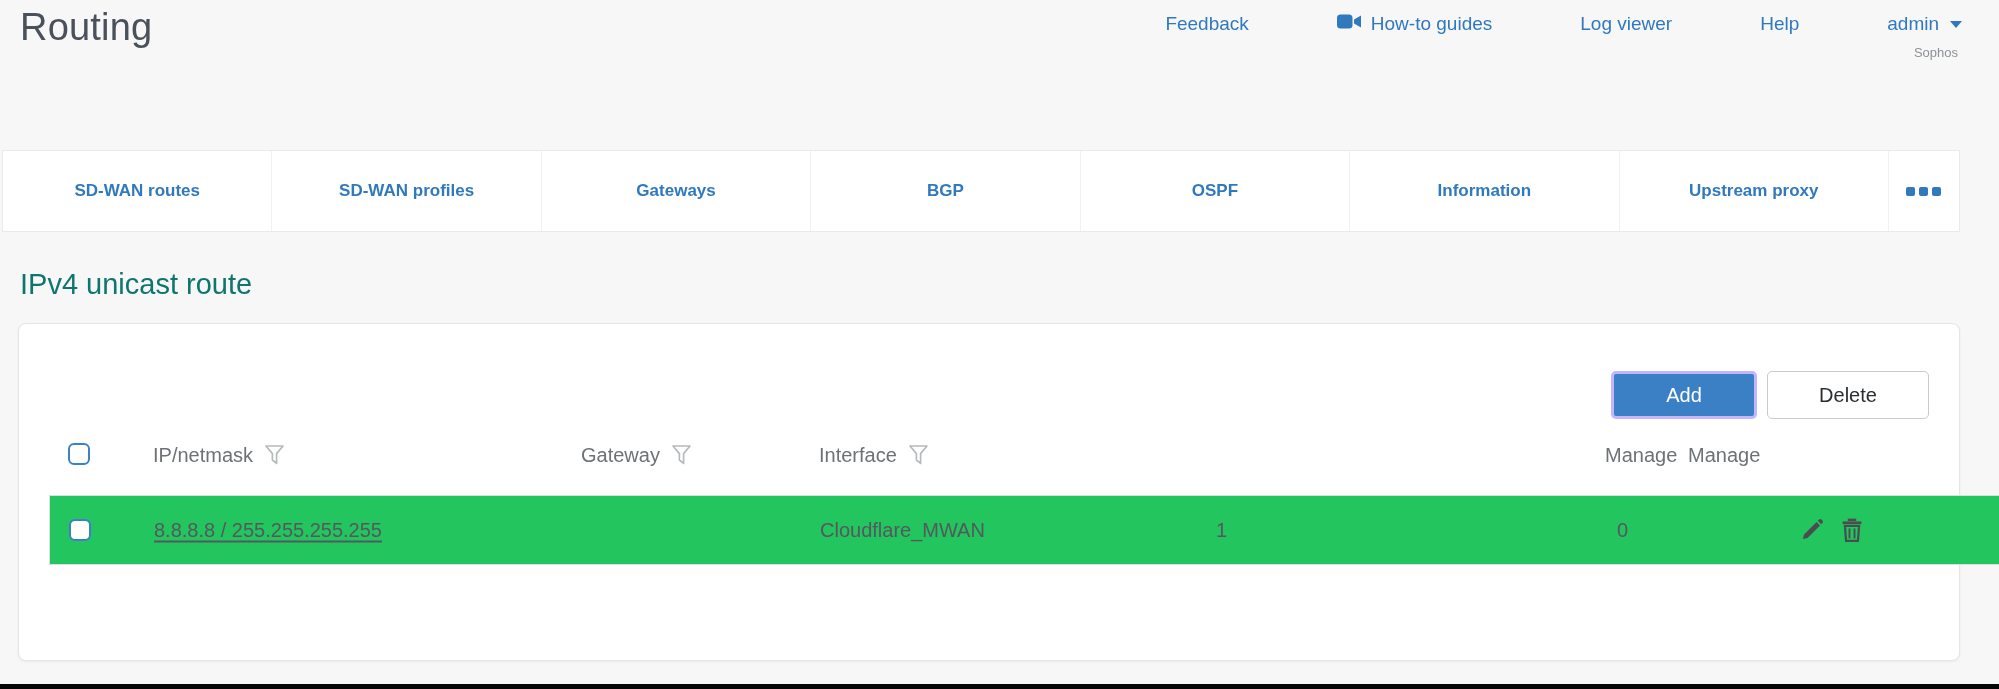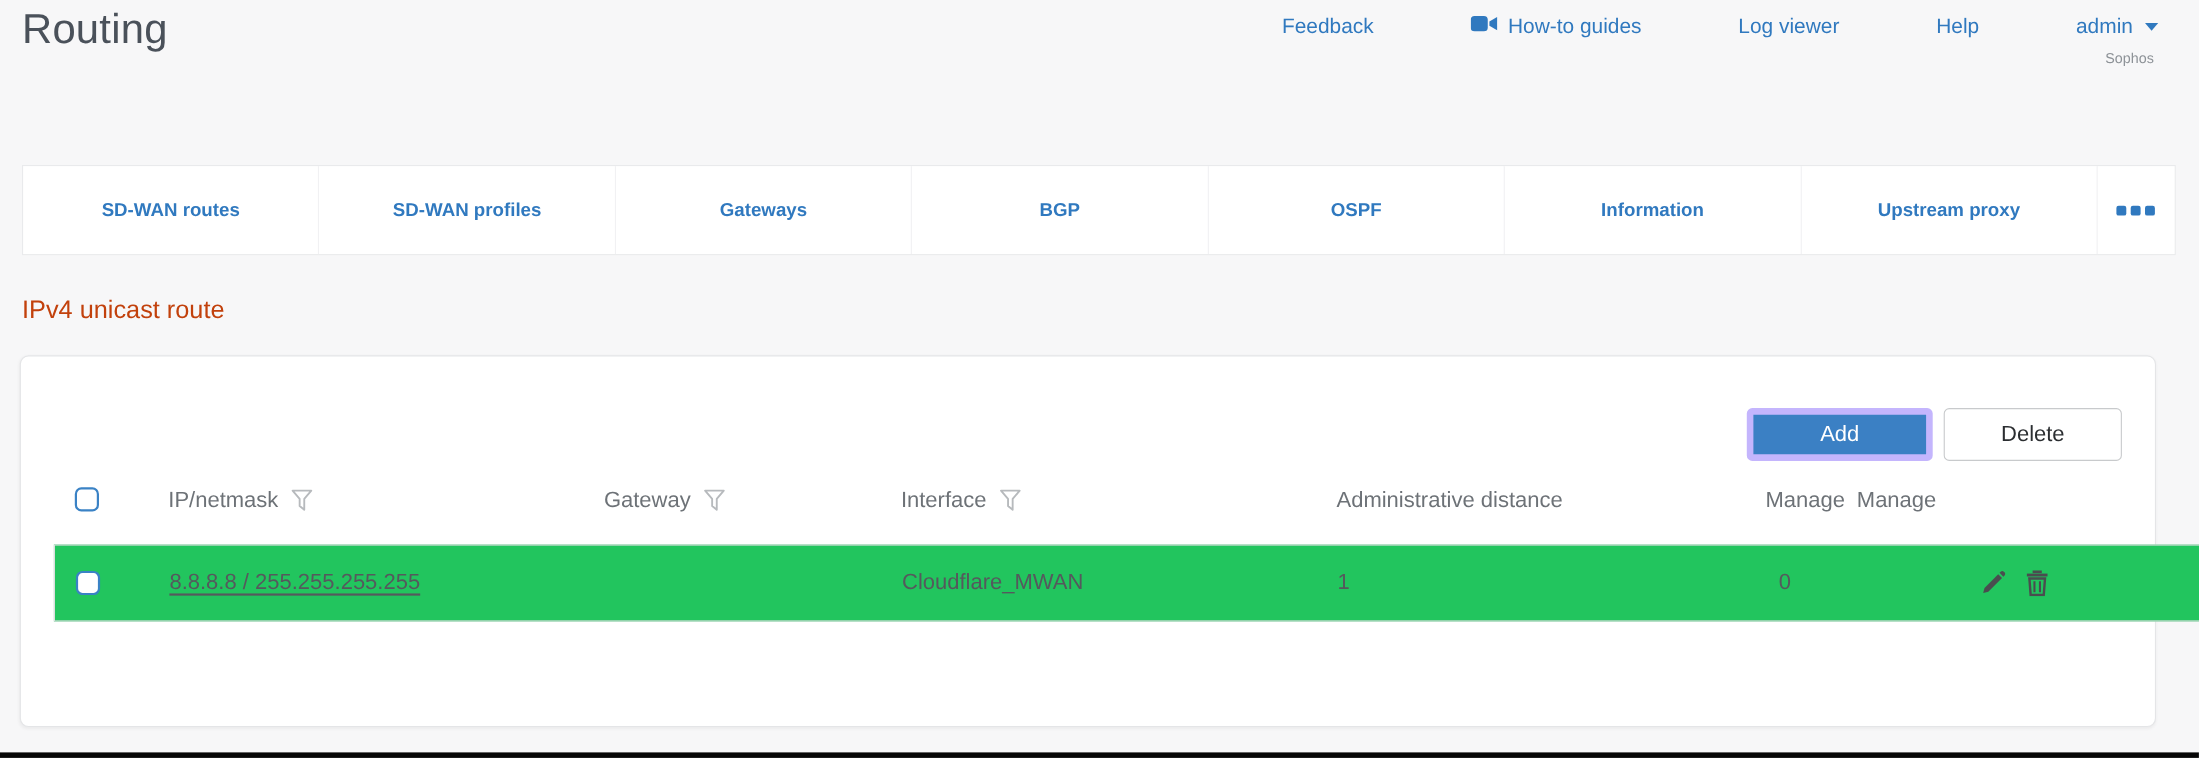--- a/index.html
+++ b/index.html
@@ -31,21 +31,21 @@
     border-left:6px solid transparent; border-right:6px solid transparent;
     border-top:7px solid #3079bf; margin-left:2px;
   }
   .brand-label {
     position:absolute; top:45px; right:41px;
     color:#8d9297; font-size:13px;
   }
 
   
   .tabbar {
-    position:absolute; left:20px; top:150px; width:1958px; height:82px;
+    position:absolute; left:2px; top:150px; width:1958px; height:82px;
     background:#ffffff; border:1px solid #e9eaec;
     display:flex; align-items:stretch;
   }
   .tab {
     flex:1 1 0; display:flex; align-items:center; justify-content:center;
     font-size:17px; font-weight:bold; color:#3079bf; cursor:pointer;
     border-right:1px solid #f1f1f3; position:relative; white-space:nowrap;
   }
   .tab.active { color:#1c1e20; }
   .tab.active::after {
@@ -54,37 +54,37 @@
   }
   .tab-more {
     flex:0 0 70px; display:flex; align-items:center; justify-content:center;
     gap:4px; cursor:pointer; border-right:none;
   }
   .tab-more .dot { width:9px; height:9px; border-radius:2px; background:#3079bf; }
 
   
   .section-heading {
     position:absolute; left:20px; top:268px;
-    font-size:23px; font-weight:400; color:#c2410c;
+    font-size:29px; font-weight:400; color:#0f766e;
   }
   .panel {
     position:absolute; left:18px; top:323px; width:1942px; height:338px;
     background:#ffffff; border:1px solid #e4e5e7; border-radius:8px;
     box-shadow:0 1px 3px rgba(0,0,0,.05);
   }
 
   
   .btn {
     position:absolute; top:47px; height:48px;
     display:flex; align-items:center; justify-content:center;
     font-size:20px; border-radius:5px; cursor:pointer;
   }
   .btn-add {
-    right:202px; width:169px;
-    background:#3b80c4; color:#ffffff; border:6px solid #c4b5fd;
+    right:202px; width:146px;
+    background:#3b80c4; color:#ffffff; border:3px solid #c4b5fd;
   }
   .btn-delete {
     right:30px; width:162px;
     background:#ffffff; color:#2b2e31; border:1px solid #c8cacc;
   }
 
   
   .thead-cell {
     position:absolute; top:114px; height:34px;
     display:flex; align-items:center; gap:11px;
@@ -186,41 +186,38 @@
 
     <div class="thead-cell" style="left:134px">
       <span>IP/netmask</span>
       <span class="funnel-icon">
         <svg width="21" height="22" viewBox="0 0 21 22">
           <path d="M2 2 H19 L12.6 9.6 V19.4 L8.4 16 V9.6 Z" fill="none" stroke="#b7babd" stroke-width="1.7" stroke-linejoin="round"></path>
         </svg>
       </span>
     </div>
 
-    <div class="thead-cell" style="left:530px">
+    <div class="thead-cell" style="left:562px">
       <span>Gateway</span>
       <span class="funnel-icon">
         <svg width="21" height="22" viewBox="0 0 21 22">
           <path d="M2 2 H19 L12.6 9.6 V19.4 L8.4 16 V9.6 Z" fill="none" stroke="#b7babd" stroke-width="1.7" stroke-linejoin="round"></path>
         </svg>
       </span>
     </div>
 
     <div class="thead-cell" style="left:800px">
       <span>Interface</span>
       <span class="funnel-icon">
         <svg width="21" height="22" viewBox="0 0 21 22">
           <path d="M2 2 H19 L12.6 9.6 V19.4 L8.4 16 V9.6 Z" fill="none" stroke="#b7babd" stroke-width="1.7" stroke-linejoin="round"></path>
         </svg>
       </span>
     </div>
 
-    <div class="thead-cell" style="left:1196px">
-      <span>Administrative distance</span>
-    </div>
 
     <div class="thead-cell" style="left:1586px">
       <span>Manage</span>
     </div>
 
     <div class="thead-cell" style="left:1669px">
       <span>Manage</span>
     </div>
 
     <div class="trow">

